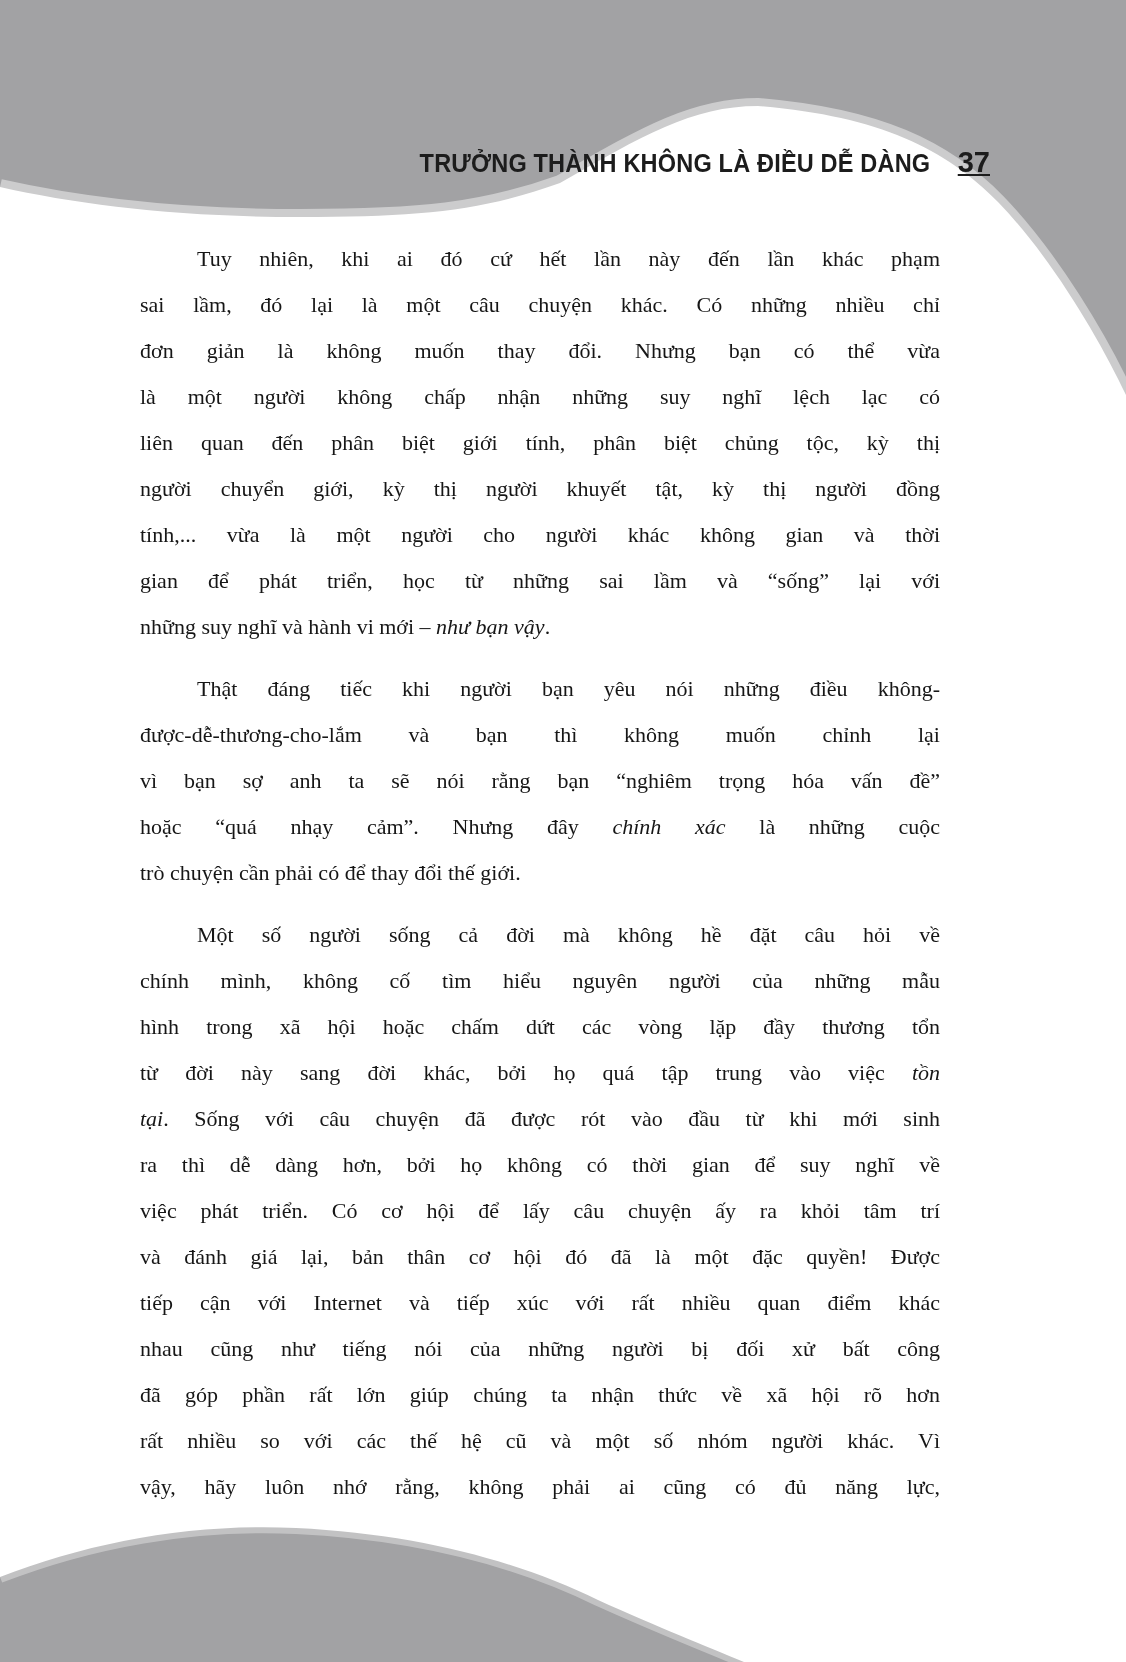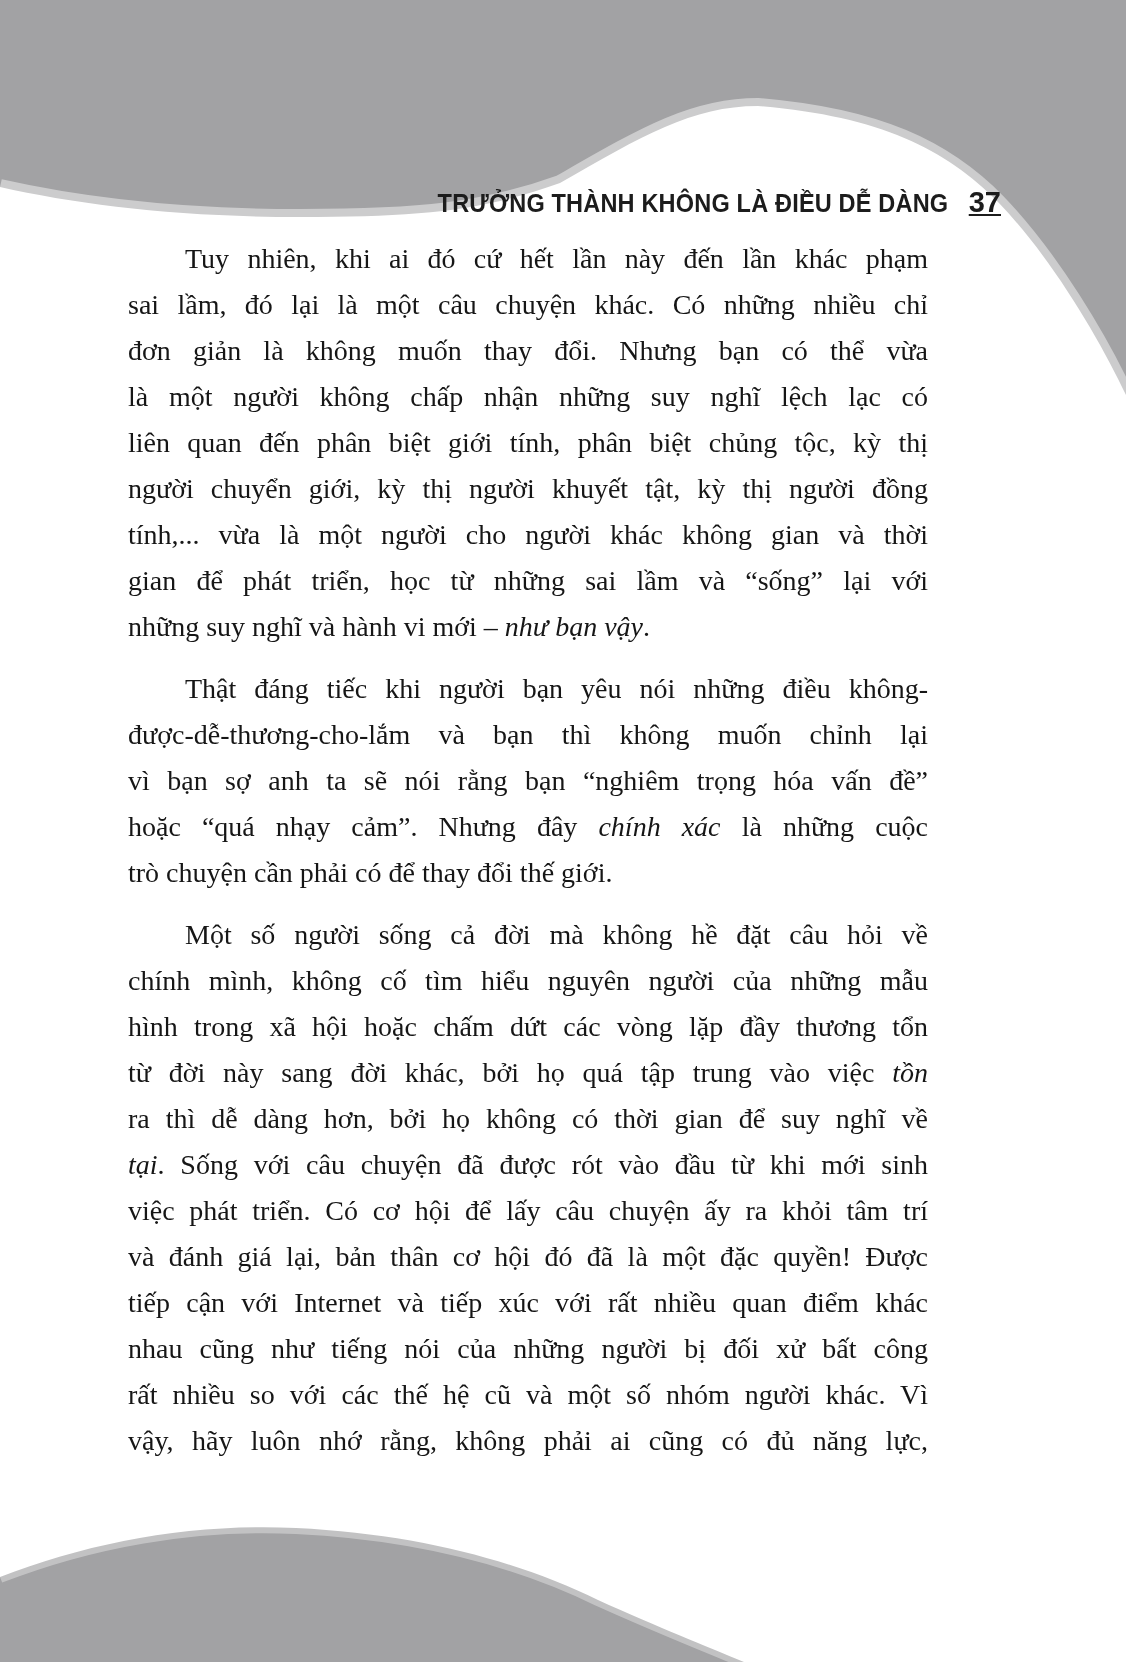--- a/index.html
+++ b/index.html
@@ -13,47 +13,46 @@
   }
   .decor-svg {
     position: absolute;
     left: 0; top: 0;
     width: 1126px; height: 1662px;
     pointer-events: none;
   }
   .running-head {
     position: absolute;
     top: 146px;
-    right: 125px;
+    right: 136px;
     display: flex;
     align-items: baseline;
-    gap: 20px;
+    gap: 27px;
     color: #1c1c1c;
     font-family: "Liberation Sans", sans-serif;
     font-weight: bold;
     white-space: nowrap;
-    margin-top: 40px;
   }
   .running-head .title {
     font-size: 25px;
     letter-spacing: 0.2px;
     transform: scaleX(0.94);
     transform-origin: 100% 60%;
   }
   .running-head .pagenum {
     font-size: 29px;
     text-decoration: underline;
   }
   .body-text {
     position: absolute;
-    left: 128px;
+    left: 140px;
     top: 236px;
     width: 800px;
     color: #161616;
-    font-size: 28px;
+    font-size: 22px;
     line-height: 46px;
   }
   .para { margin: 0 0 16px 0; }
   .para:last-child { margin-bottom: 11px; }
   .line {
     text-align: justify;
     text-align-last: justify;
     overflow: hidden;
     white-space: nowrap;
   }
@@ -115,24 +114,25 @@
         <div class="line"><span>được-dễ-thương-cho-lắm và bạn thì không muốn chỉnh lại</span></div>
         <div class="line"><span>vì bạn sợ anh ta sẽ nói rằng bạn “nghiêm trọng hóa vấn đề”</span></div>
         <div class="line"><span>hoặc “quá nhạy cảm”. Nhưng đây </span><i>chính xác</i><span> là những cuộc</span></div>
         <div class="line lastline"><span>trò chuyện cần phải có để thay đổi thế giới.</span></div>
       </div>
       <div class="para">
         <div class="line first"><span>Một số người sống cả đời mà không hề đặt câu hỏi về</span></div>
         <div class="line"><span>chính mình, không cố tìm hiểu nguyên người của những mẫu</span></div>
         <div class="line"><span>hình trong xã hội hoặc chấm dứt các vòng lặp đầy thương tổn</span></div>
         <div class="line"><span>từ đời này sang đời khác, bởi họ quá tập trung vào việc </span><i>tồn</i></div>
+        <div class="line"><i>tại</i><span>. Sống với câu chuyện đã được rót vào đầu từ khi mới sinh</span></div>
         <div class="line"><span>ra thì dễ dàng hơn, bởi họ không có thời gian để suy nghĩ về</span></div>
-        <div class="line"><i>tại</i><span>. Sống với câu chuyện đã được rót vào đầu từ khi mới sinh</span></div>
         <div class="line"><span>việc phát triển. Có cơ hội để lấy câu chuyện ấy ra khỏi tâm trí</span></div>
         <div class="line"><span>và đánh giá lại, bản thân cơ hội đó đã là một đặc quyền! Được</span></div>
         <div class="line"><span>tiếp cận với Internet và tiếp xúc với rất nhiều quan điểm khác</span></div>
         <div class="line"><span>nhau cũng như tiếng nói của những người bị đối xử bất công</span></div>
+        <div class="line"><span>đã góp phần rất lớn giúp chúng ta nhận thức về xã hội rõ hơn</span></div>
         <div class="line"><span>rất nhiều so với các thế hệ cũ và một số nhóm người khác. Vì</span></div>
         <div class="line"><span>vậy, hãy luôn nhớ rằng, không phải ai cũng có đủ năng lực,</span></div>
       </div>
     </div>
 
 </div>
 
 </body></html>

